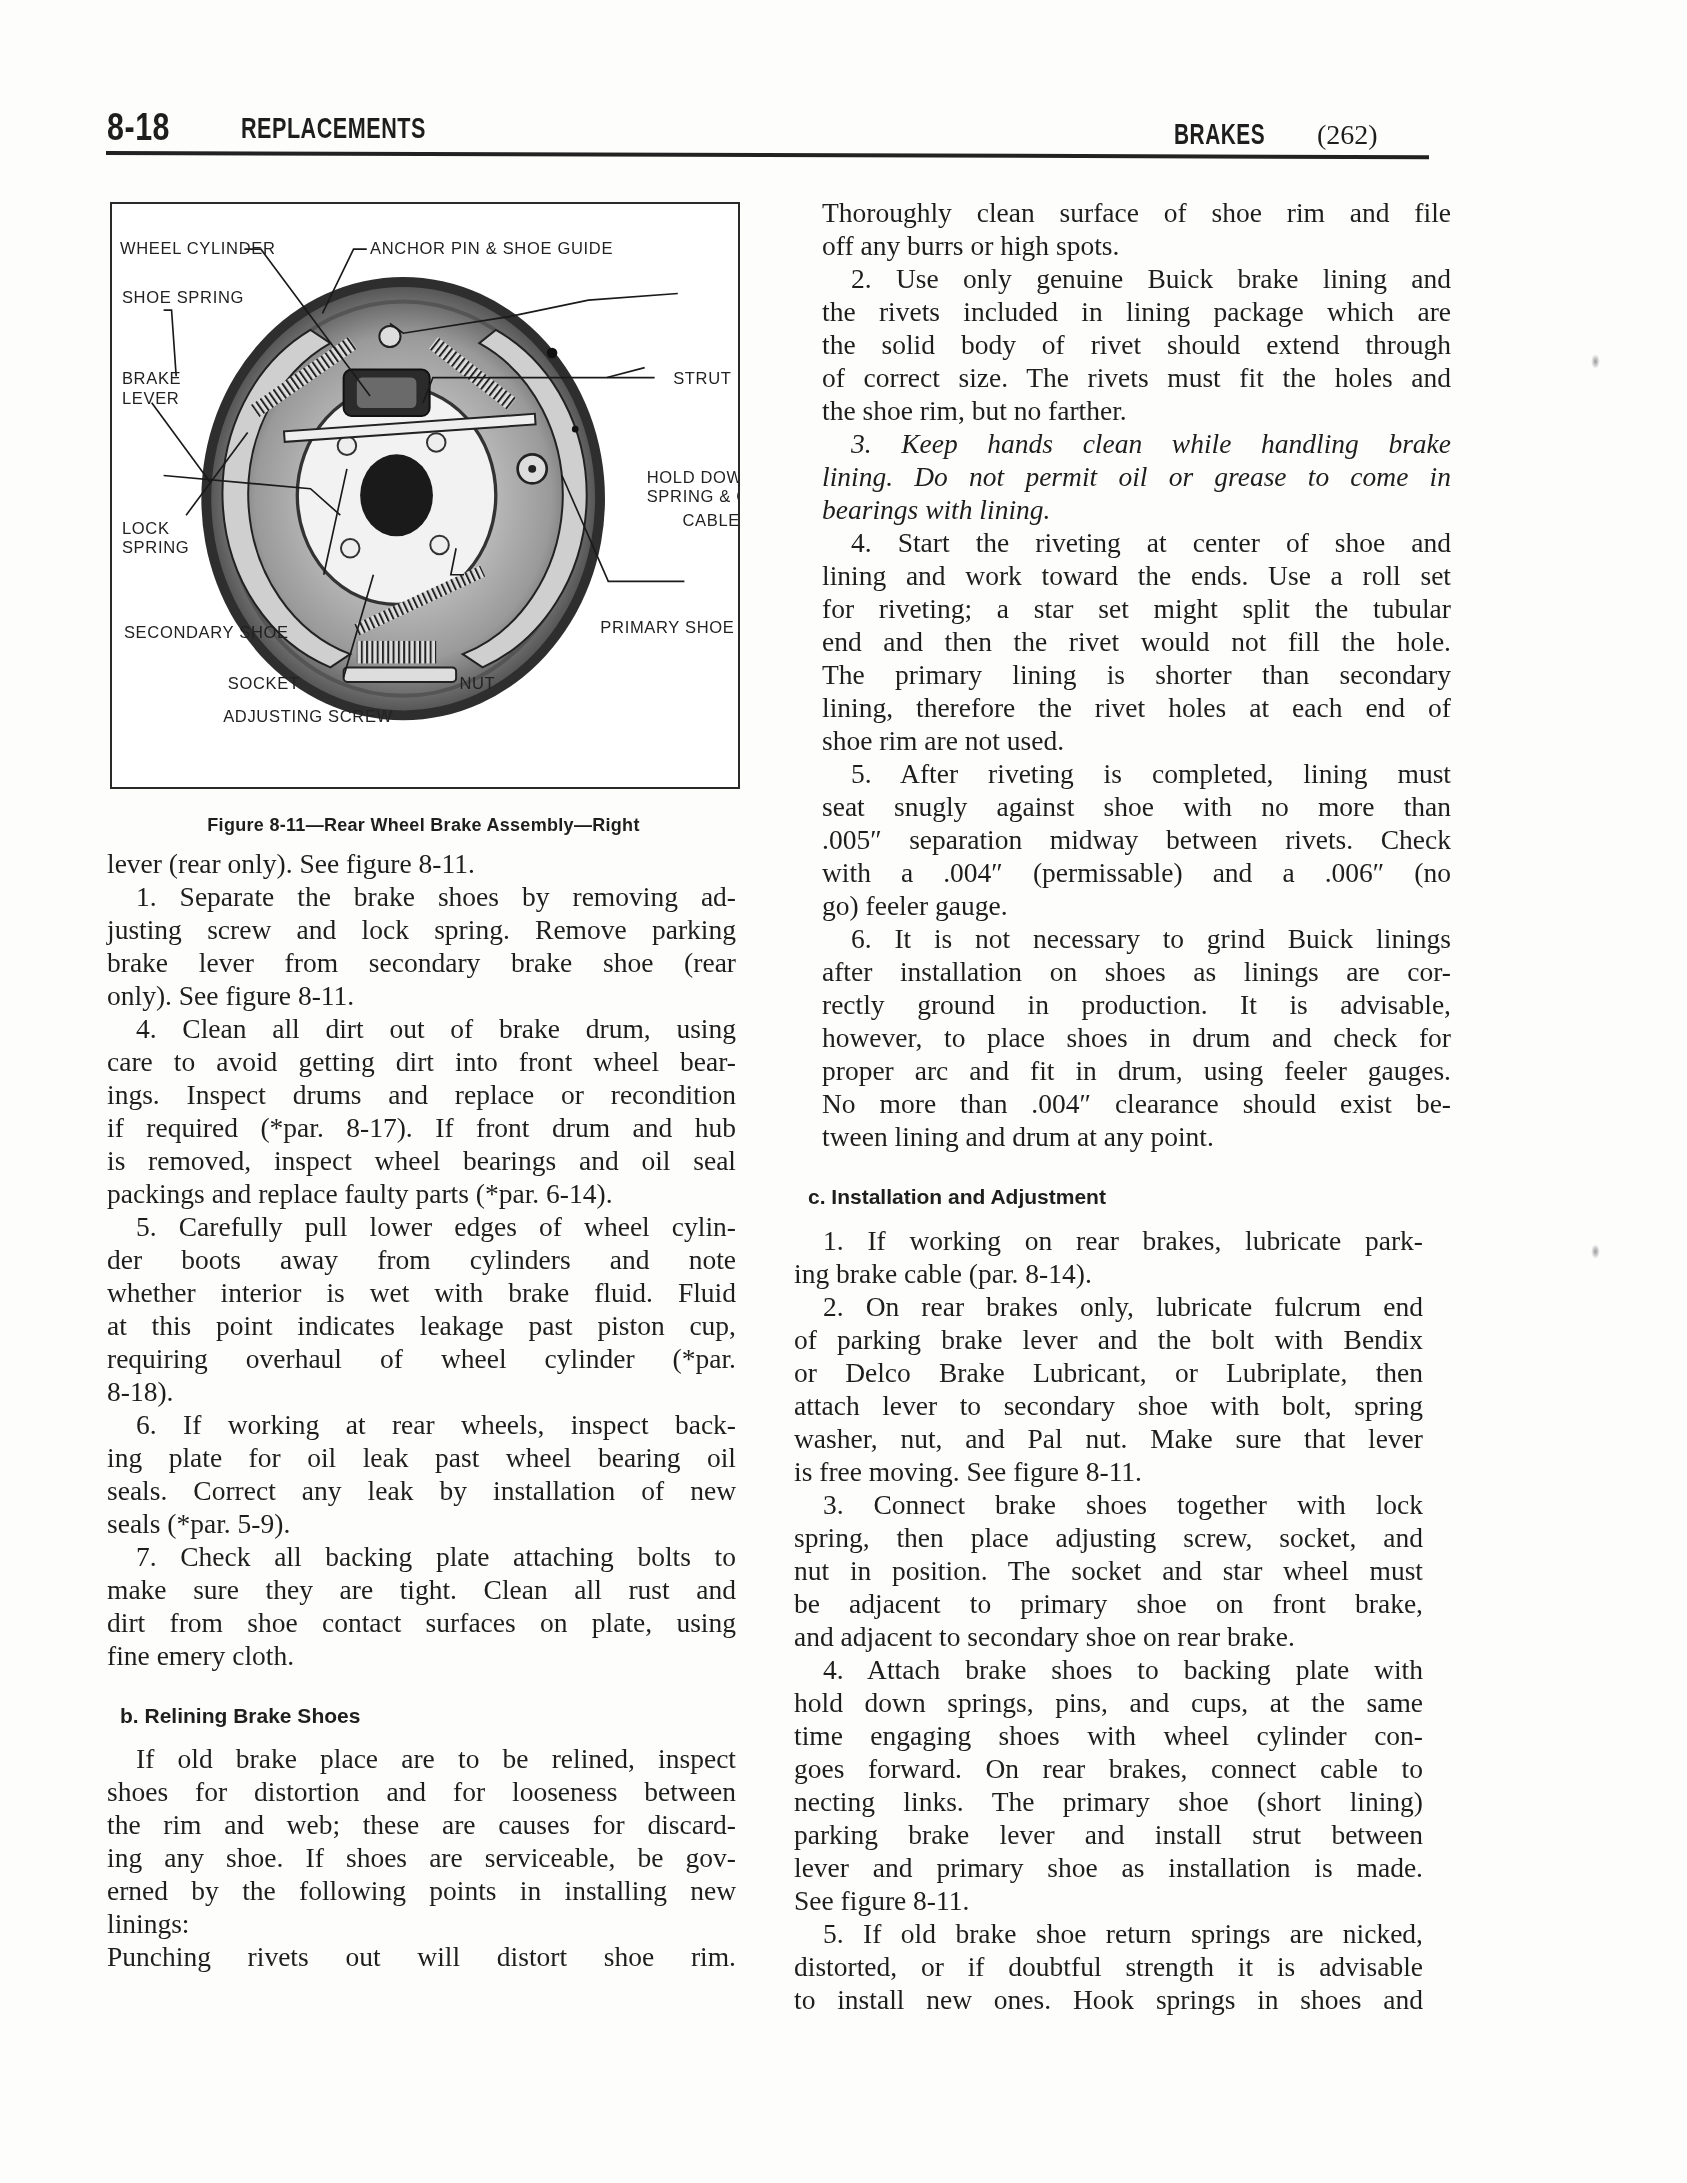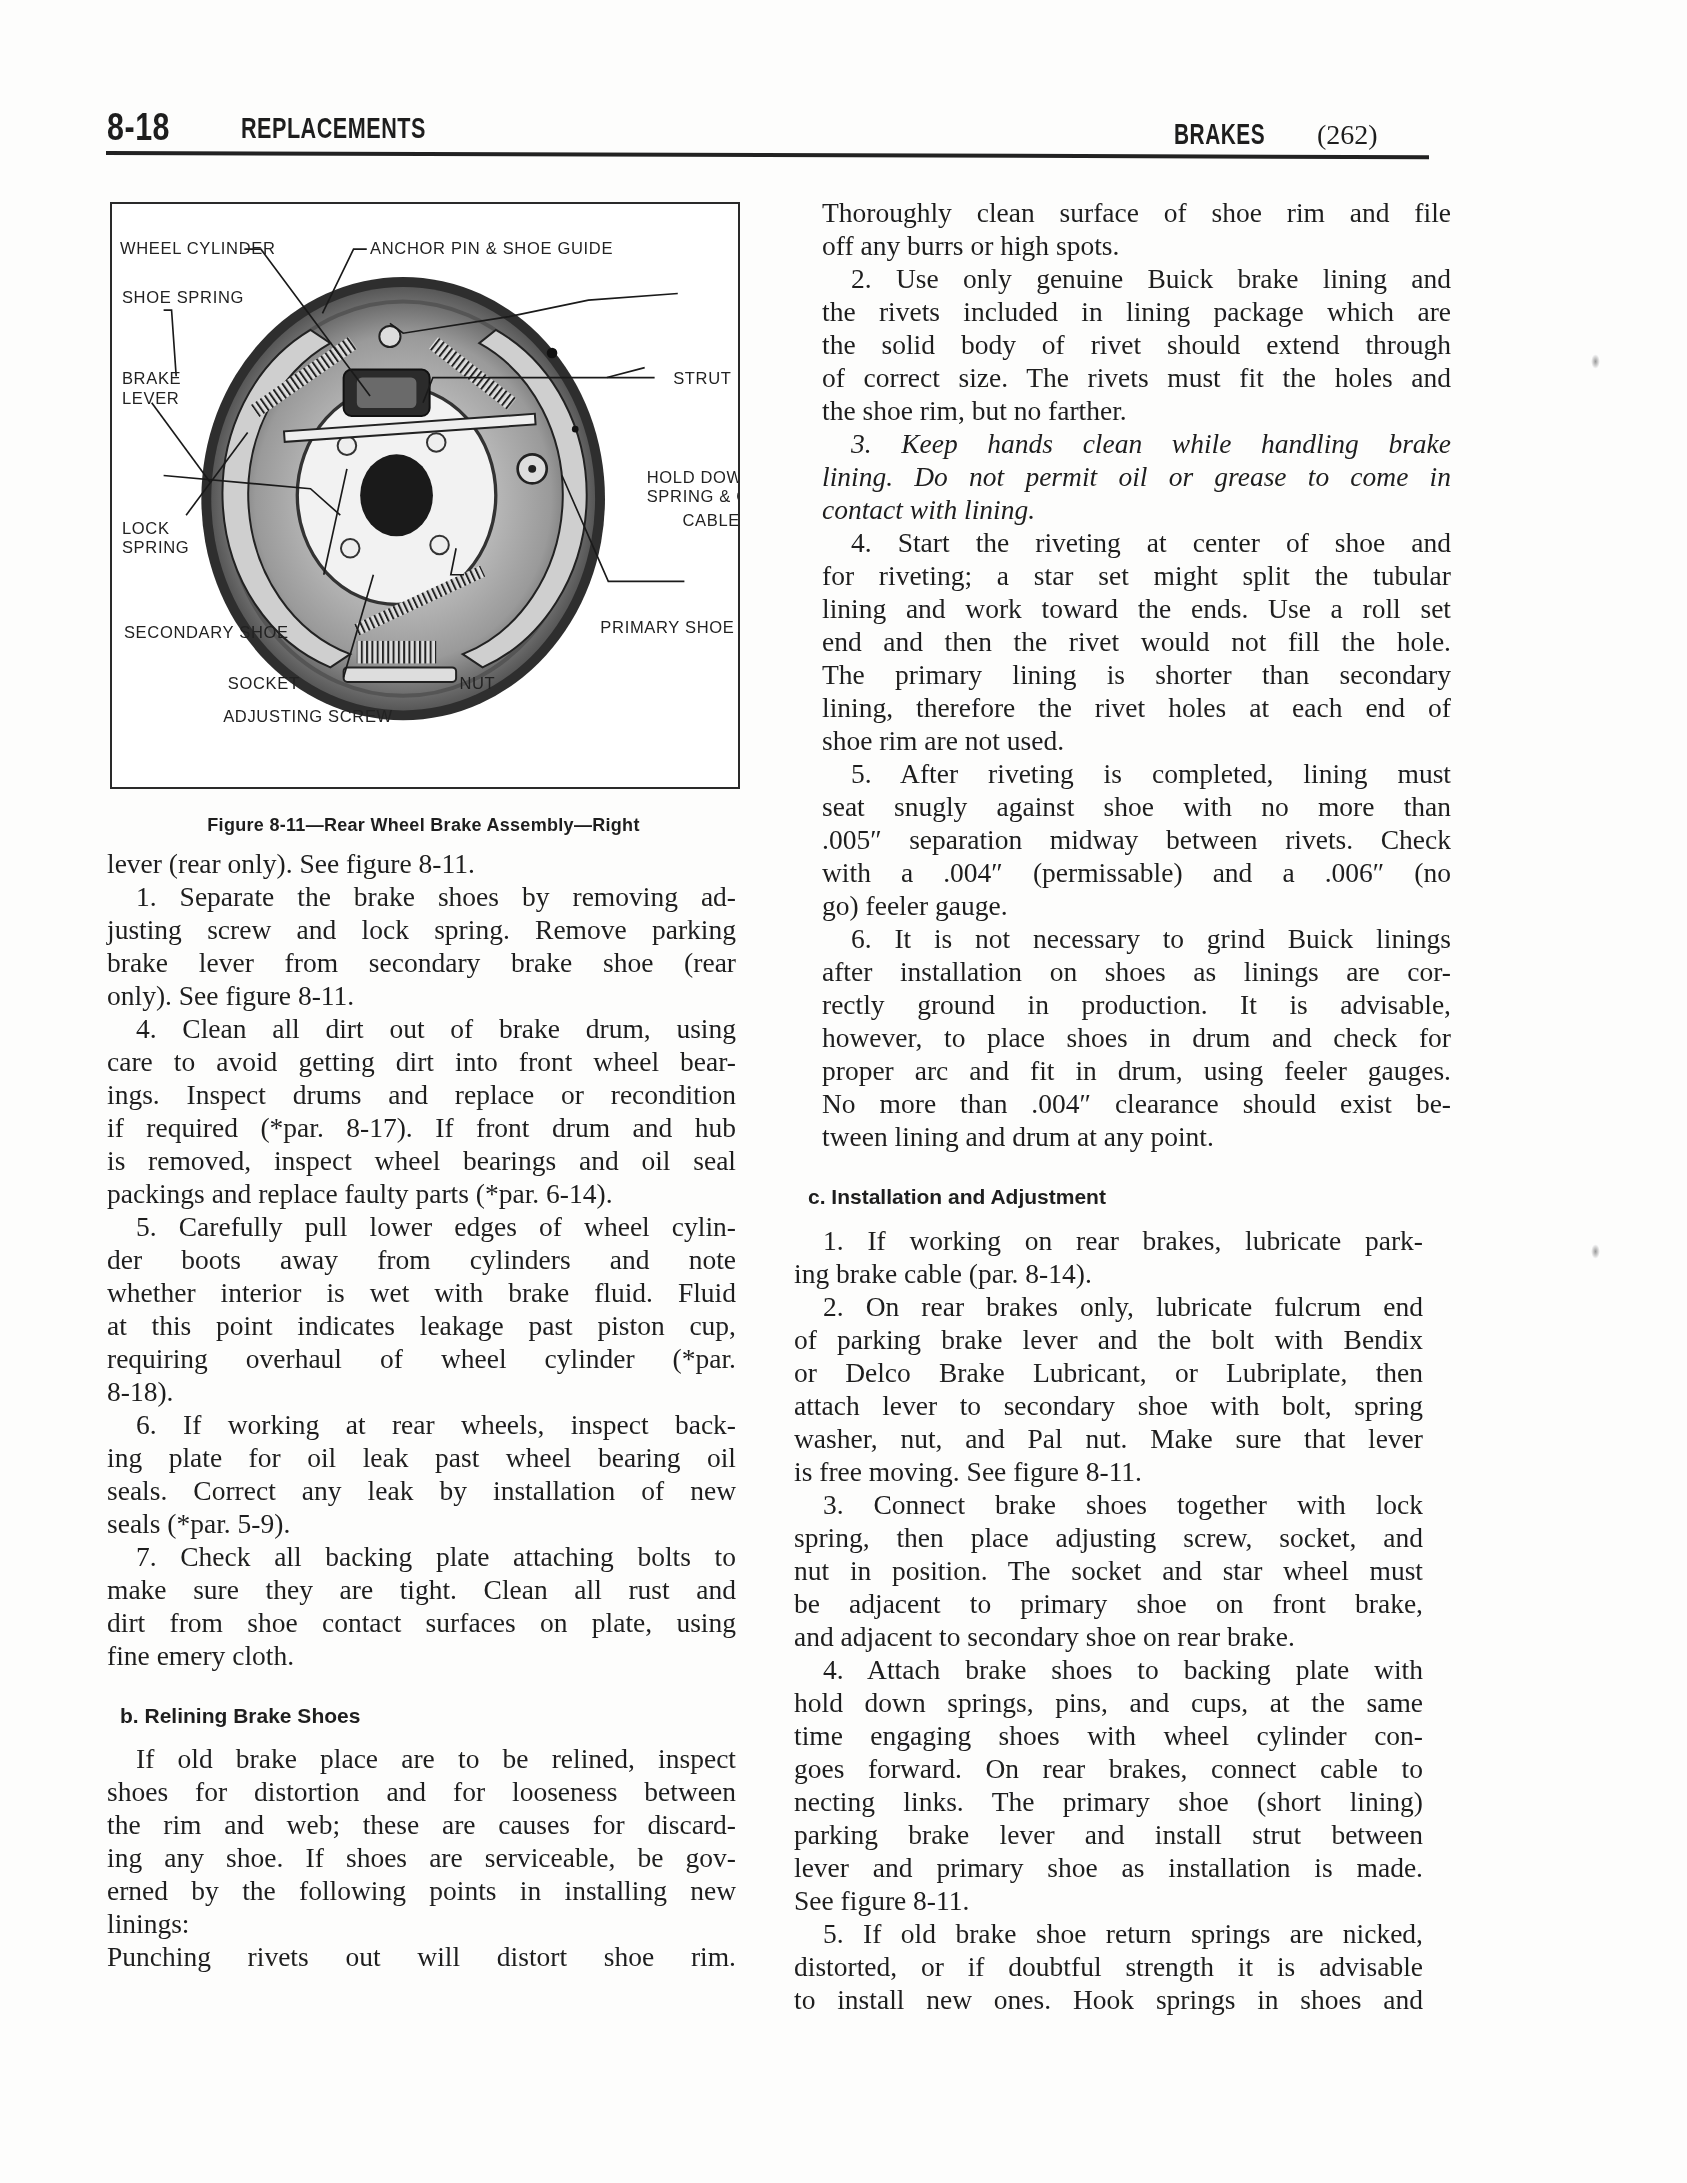--- a/index.html
+++ b/index.html
@@ -170,24 +170,24 @@
 <div id="col-right" class="col serif">
     <span class="line">Thoroughly clean surface of shoe rim and file</span>
     <span class="line last">off any burrs or high spots.</span>
     <span class="line ind">2. Use only genuine Buick brake lining and</span>
     <span class="line">the rivets included in lining package which are</span>
     <span class="line">the solid body of rivet should extend through</span>
     <span class="line">of correct size. The rivets must fit the holes and</span>
     <span class="line last">the shoe rim, but no farther.</span>
     <span class="line ind it">3. Keep hands clean while handling brake</span>
     <span class="line it">lining. Do not permit oil or grease to come in</span>
-    <span class="line last it">contact with lining.</span>
+    <span class="line last it">bearings with lining.</span>
     <span class="line ind">4. Start the riveting at center of shoe and</span>
+    <span class="line">lining and work toward the ends. Use a roll set</span>
     <span class="line">for riveting; a star set might split the tubular</span>
-    <span class="line">lining and work toward the ends. Use a roll set</span>
     <span class="line">end and then the rivet would not fill the hole.</span>
     <span class="line">The primary lining is shorter than secondary</span>
     <span class="line">lining, therefore the rivet holes at each end of</span>
     <span class="line last">shoe rim are not used.</span>
     <span class="line ind">5. After riveting is completed, lining must</span>
     <span class="line">seat snugly against shoe with no more than</span>
     <span class="line">.005″ separation midway between rivets. Check</span>
     <span class="line">with a .004″ (permissable) and a .006″ (no</span>
     <span class="line last">go) feeler gauge.</span>
     <span class="line ind">6. It is not necessary to grind Buick linings</span>

